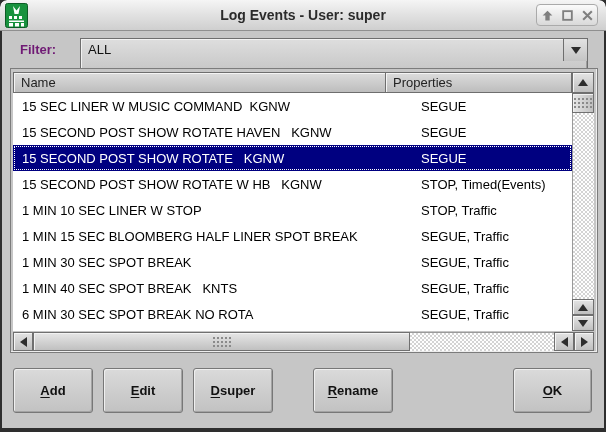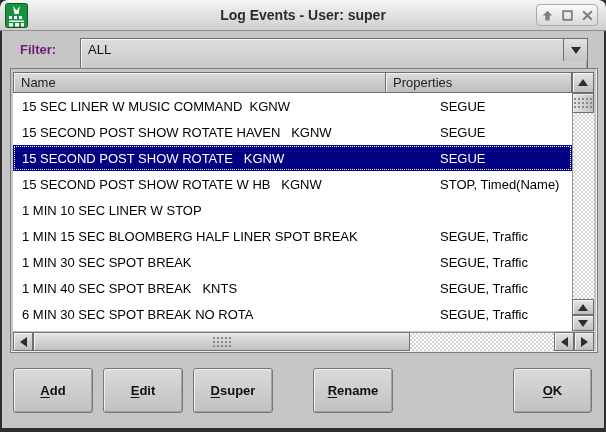--- a/index.html
+++ b/index.html
@@ -48,21 +48,21 @@
          box-shadow:inset 1px 1px 0 #f4f4f4;
          font-size:13px; color:#222; line-height:19px; padding-left:7px; }
   .hdr-name  { left:2px;   width:373px; }
   .hdr-props { left:374px; width:187px; }
 
   .viewport { position:absolute; left:2px; top:24px; width:559px; height:238px;
               background:#ffffff; overflow:hidden; }
   .row { display:flex; width:100%; height:26px; align-items:center;
          font-size:13px; color:#000; white-space:pre;gap:25px; }
   .row .cell-name  { width:378px; padding-left:9px; overflow:hidden; }
-  .row .cell-props { flex:1; padding-left:5px; overflow:hidden;margin-left:19px; }
+  .row .cell-props { flex:1; padding-left:5px; overflow:hidden; }
   .row.selected { background:#000080; color:#ffffff; outline:1px dotted #ffffff; outline-offset:-2px; }
 
   
   .sb-btn { background:linear-gradient(180deg,#e4e4e4,#bfbfbf);
             border:1px solid #6f6f6f; box-shadow:inset 1px 1px 0 #f5f5f5;
             display:flex; align-items:center; justify-content:center; flex:none; }
   .checker { background-color:#ffffff;
              background-image:linear-gradient(45deg,#d4d4d4 25%,transparent 25%,transparent 75%,#d4d4d4 75%),
                               linear-gradient(45deg,#d4d4d4 25%,transparent 25%,transparent 75%,#d4d4d4 75%);
              background-size:4px 4px; background-position:0 0,2px 2px; }
@@ -162,25 +162,26 @@
     <div class="cell-props">SEGUE</div>
   </div>
 
   <div class="row selected" style="background: rgb(0, 0, 128); color: rgb(255, 255, 255);">
     <div class="cell-name">15 SECOND POST SHOW ROTATE   KGNW</div>
     <div class="cell-props">SEGUE</div>
   </div>
 
   <div class="row">
     <div class="cell-name">15 SECOND POST SHOW ROTATE W HB   KGNW</div>
-    <div class="cell-props">STOP, Timed(Name)</div>
+    <div class="cell-props">STOP, Timed(Events)</div>
   </div>
 
   <div class="row">
     <div class="cell-name">1 MIN 10 SEC LINER W STOP</div>
+    <div class="cell-props">STOP, Traffic</div>
   </div>
 
   <div class="row">
     <div class="cell-name">1 MIN 15 SEC BLOOMBERG HALF LINER SPOT BREAK</div>
     <div class="cell-props">SEGUE, Traffic</div>
   </div>
 
   <div class="row">
     <div class="cell-name">1 MIN 30 SEC SPOT BREAK</div>
     <div class="cell-props">SEGUE, Traffic</div>

